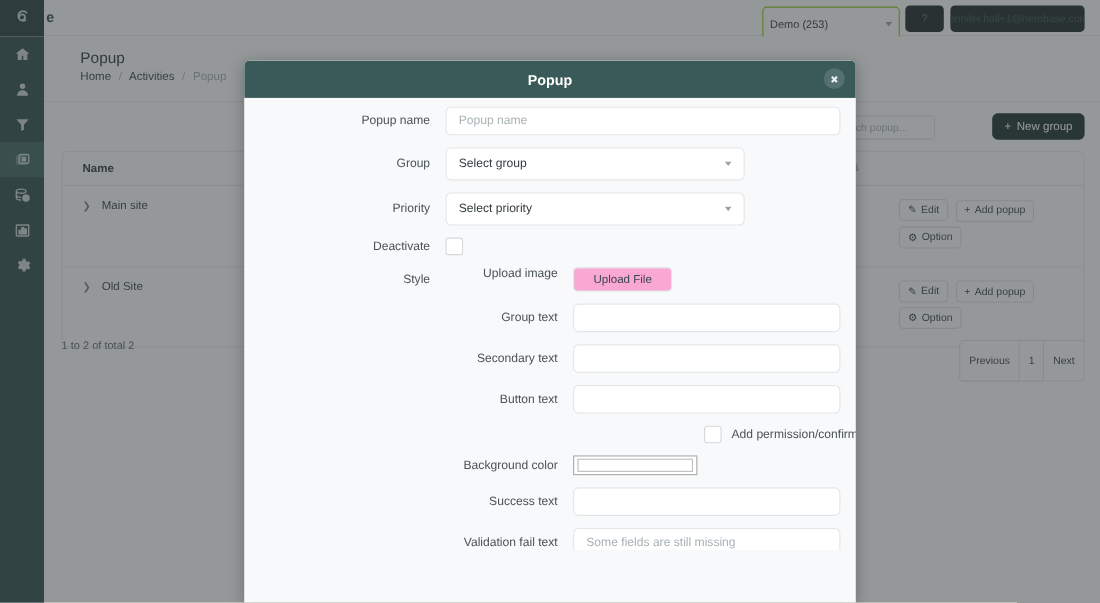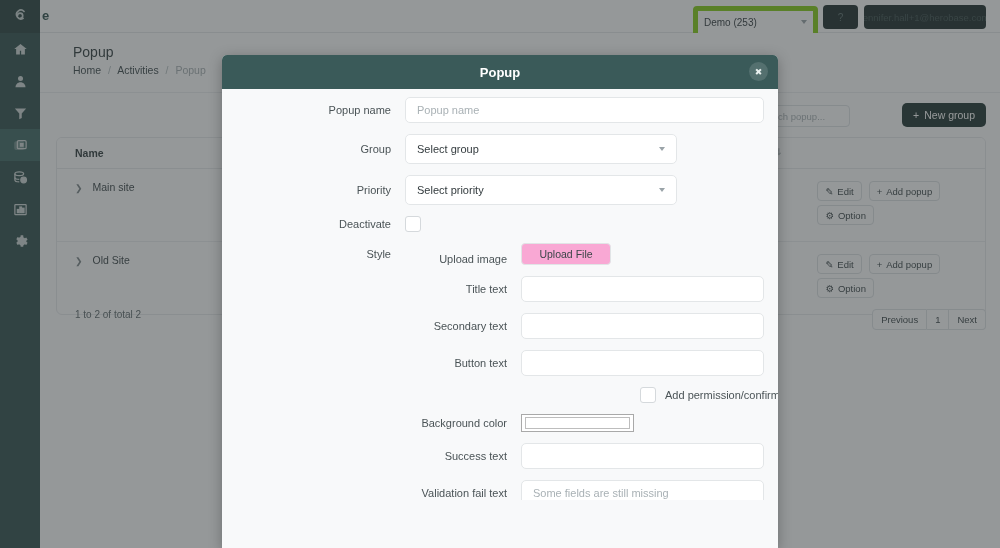--- a/index.html
+++ b/index.html
@@ -35,21 +35,21 @@
     width: 40px; height: 32px; display: flex; align-items: center; justify-content: center;
     color: #cfd8d7; cursor: pointer;
   }
   .sb-item.active { background: #3d6662; }
   .sb-item svg { width: 15px; height: 15px; display: block; }
 
   
   .topbar { position: absolute; left: 40px; top: 0; right: 0; height: 33px; }
   .acct-select {
     position: absolute; right: 182px; top: 6px; width: 125px; height: 32px;
-    border: 5px solid #84cc16; border-radius: 4px; background: #fff;
+    border: 1px solid #84cc16; border-radius: 4px; background: #fff;
     font-size: 10px; color: #31393c; display: flex; align-items: center;
     padding: 5px 6px; justify-content: space-between;
   }
   .caret { width: 0; height: 0; border-left: 3px solid transparent;
            border-right: 3px solid transparent; border-top: 4px solid #9aa3a8; }
   .help-btn {
     position: absolute; right: 142px; top: 5px; width: 35px; height: 24px;
     background: #1c2b2a; border-radius: 4px; display: flex;
     align-items: center; justify-content: center; color: #5d6f6e; font-size: 10px;
   }
@@ -100,26 +100,26 @@
   }
   .tbl tr:last-child td { border-bottom: none; }
   .chev { color: #7b8588; margin-right: 7px; font-size: 9px; }
   .act-btn {
     display: inline-flex; align-items: center; gap: 4px; height: 20px;
     border: 1px solid #dde1e4; border-radius: 4px; background: #fff;
     font-size: 9.5px; color: #3b4548; padding: 0 7px; margin: 0 4px 4px 0;
   }
   .pager { position: absolute; right: 14px; top: 276px; display: flex; }
   .pager div {
-    border: 1px solid #dfe3e6; border-left: none; height: 21px; padding: 0 8px;
+    border: 1px solid #dfe3e6; border-left: none; height: 38px; padding: 0 8px;
     font-size: 9.5px; color: #3b4548; display: flex; align-items: center; background: #fff;
   }
   .pager div:first-child { border-left: 1px solid #dfe3e6; border-radius: 4px 0 0 4px; }
   .pager div:last-child { border-radius: 0 4px 4px 0; }
-  .total { position: absolute; left: 16px; top: 276px; font-size: 10px; color: #5f6a6d; margin-left: 19px; }
+  .total { position: absolute; left: 16px; top: 276px; font-size: 10px; color: #5f6a6d; }
 
   
   .overlay { position: absolute; inset: 0; background: rgba(52,58,60,.52); }
 
   .modal {
     position: absolute; left: 222px; top: 55px; width: 556px; height: 493px;
     background: #f8f9fa; border-radius: 5px 5px 0 0; overflow: hidden;
     box-shadow: 0 3px 14px rgba(0,0,0,.28);
   }
   .modal-head {
@@ -394,28 +394,28 @@
 
       <div class="frow">
         <div class="flabel">Deactivate</div>
         <div class="fctl">
           <div class="cbx"></div>
         </div>
       </div>
 
       <div class="frow">
         <div class="flabel">Style</div>
-        <div class="fctl" style="display:flex;align-items:flex-end;">
+        <div class="fctl" style="display:flex;align-items:flex-start;">
           <div style="width:116px;text-align:right;padding-right:14px;font-size:11px;color:#4a5356;">Upload image</div>
           <div class="upload-btn">Upload File</div>
         </div>
       </div>
 
       <div class="frow">
-        <div class="flabel inner">Title text</div>
+        <div class="flabel inner">Group text</div>
         <div class="fctl">
           <input class="inp" value="" style="">
         </div>
       </div>
 
       <div class="frow">
         <div class="flabel inner">Secondary text</div>
         <div class="fctl">
           <input class="inp" value="" style="">
         </div>

